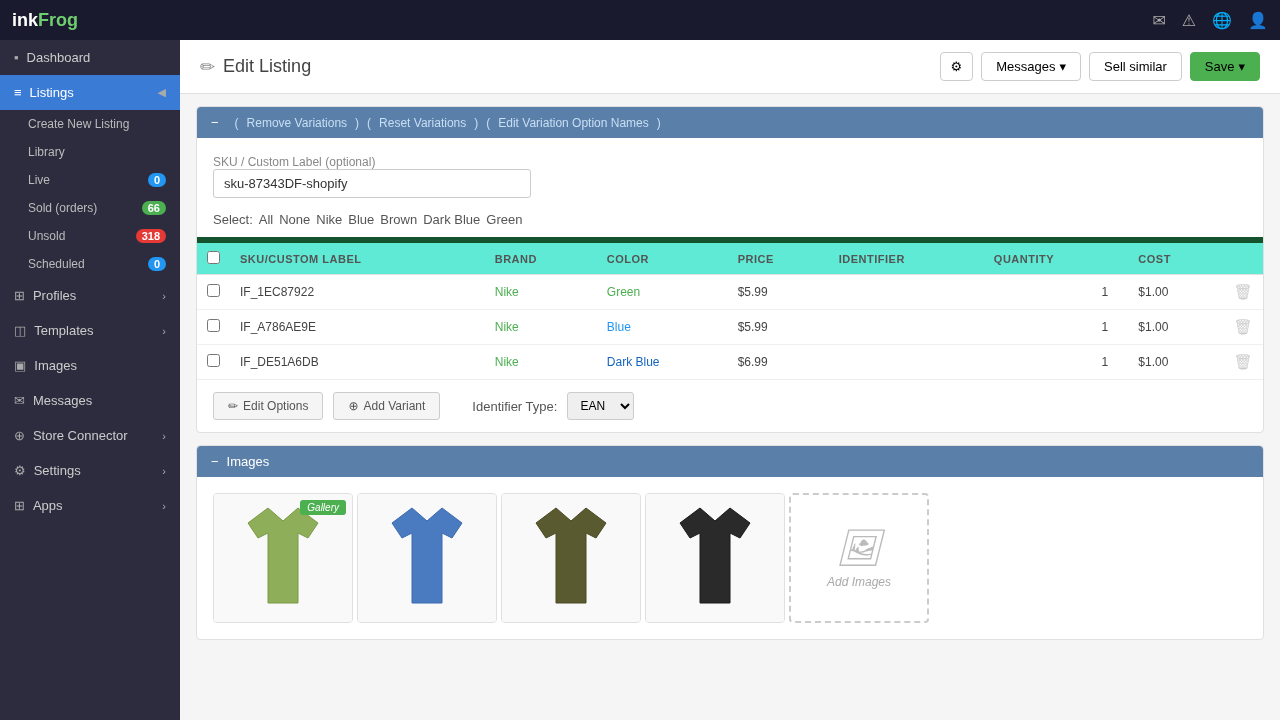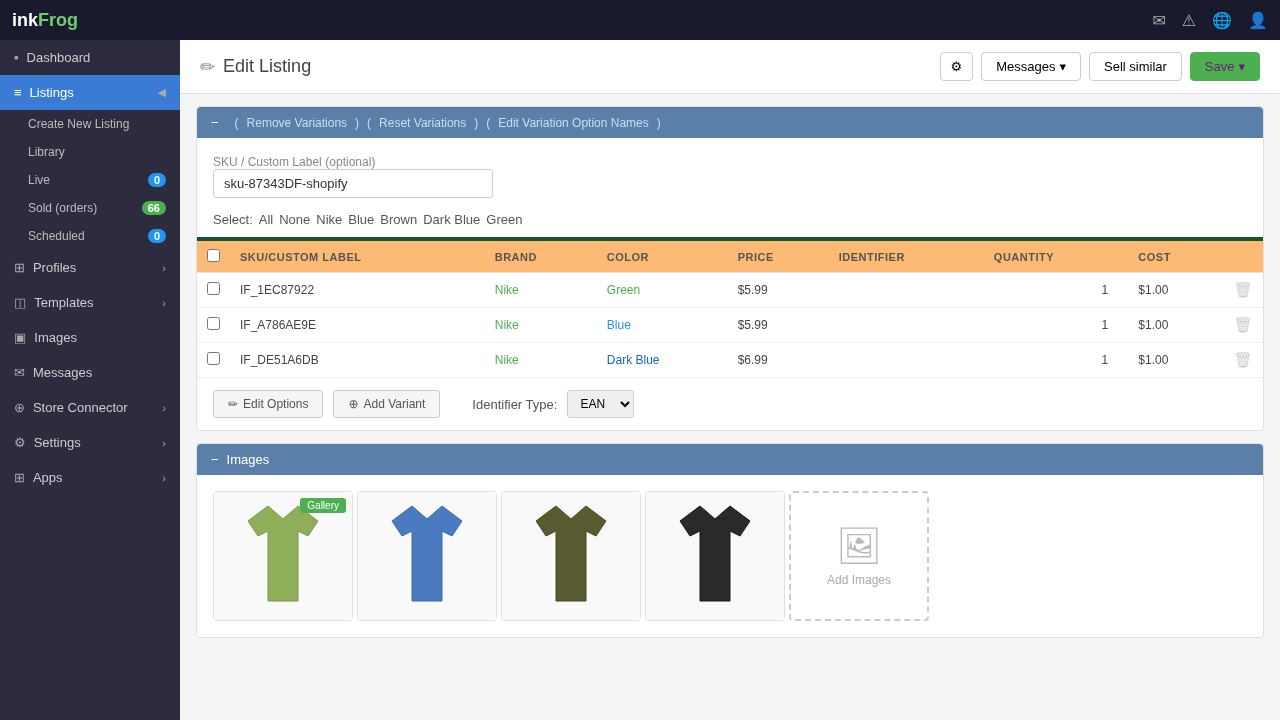--- a/index.html
+++ b/index.html
@@ -30,66 +30,66 @@
     .sidebar-sub { padding-left: 28px; font-size: 12px; color: #bbb; cursor: pointer; padding-top: 7px; padding-bottom: 7px; }
 
     
     .main { flex: 1; overflow-y: auto; background: #f5f5f5; }
 
     
     .page-header { background: white; padding: 12px 20px; display: flex; align-items: center; justify-content: space-between; border-bottom: 1px solid #e0e0e0; }
     .page-title { display: flex; align-items: center; gap: 8px; font-size: 18px; font-weight: 500; color: #444; }
     .header-actions { display: flex; align-items: center; gap: 8px; }
     .btn { padding: 6px 14px; border-radius: 4px; border: 1px solid #ccc; background: white; cursor: pointer; font-size: 13px; display: flex; align-items: center; gap: 4px; }
-    .btn-primary { background: #4caf50; color: #701a75; border-color: #4caf50; }
+    .btn-primary { background: #4caf50; color: #000000; border-color: #4caf50; }
     .btn-gear { padding: 6px 10px; }
 
     
     .content-section { background: white; margin: 12px 16px; border-radius: 4px; border: 1px solid #e0e0e0; }
     .section-header { background: #5a7fa8; color: white; padding: 8px 14px; display: flex; align-items: center; gap: 8px; font-size: 13px; font-weight: 500; border-radius: 4px 4px 0 0; }
     .section-header-links { color: #c8dff5; font-size: 12px; display: flex; gap: 8px; margin-left: 8px; }
     .section-header-links a { color: #c8dff5; cursor: pointer; text-decoration: none; }
 
     
     .sku-area { padding: 16px 16px 8px; }
     .sku-label { font-size: 13px; font-weight: 600; color: #555; }
     .sku-label span { color: #888; font-weight: normal; font-size: 12px; }
-    .sku-input { border: 1px solid #ccc; border-radius: 3px; padding: 6px 10px; width: 280px; font-size: 13px; color: #333; }
+    .sku-input { border: 1px solid #ccc; border-radius: 3px; padding: 6px 10px; width: 318px; font-size: 13px; color: #333; }
 
     
     .select-row { padding: 6px 16px 10px; display: flex; align-items: center; gap: 6px; font-size: 13px; }
     .select-row span { color: #555; }
     .select-link { color: #555; cursor: pointer; }
     .color-link { cursor: pointer; }
     .color-nike { color: #4caf50; }
     .color-blue { color: #2196f3; }
     .color-brown { color: #795548; }
     .color-darkblue { color: #1565c0; }
     .color-green { color: #4caf50; }
 
     
     .variants-table { width: 100%; border-collapse: collapse; font-size: 12px; }
-    .variants-table th { background: #fdba74; border-top: 4px solid #14532d; border-bottom: 1px solid #e0e0e0; padding: 8px 10px; text-align: left; color: #555; font-weight: 600; font-size: 11px; text-transform: uppercase; letter-spacing: 0.5px; }
+    .variants-table th { background: #5eead4; border-top: 6px solid #14532d; border-bottom: 1px solid #e0e0e0; padding: 8px 10px; text-align: left; color: #555; font-weight: 600; font-size: 11px; text-transform: uppercase; letter-spacing: 0.5px; }
     .variants-table td { padding: 8px 10px; border-bottom: 1px solid #f0f0f0; color: #444; }
     .variants-table tr:last-child td { border-bottom: none; }
     .variants-table .cb-col { width: 30px; text-align: center; }
     .variants-table .action-col { width: 40px; text-align: center; }
     .delete-icon { color: #ccc; cursor: pointer; font-size: 15px; }
 
     
     .table-footer { padding: 12px 16px; display: flex; align-items: center; gap: 10px; border-top: 1px solid #eee; }
     .btn-edit { background: #f5f5f5; border: 1px solid #ccc; color: #555; padding: 6px 14px; border-radius: 3px; cursor: pointer; display: flex; align-items: center; gap: 5px; font-size: 12px; }
     .btn-add { background: #f5f5f5; border: 1px solid #ccc; color: #555; padding: 6px 14px; border-radius: 3px; cursor: pointer; display: flex; align-items: center; gap: 5px; font-size: 12px; }
     .identifier-label { color: #555; font-size: 13px; margin-left: 22px; }
     .identifier-select { border: 1px solid #ccc; border-radius: 3px; padding: 5px 8px; font-size: 12px; }
 
     
     .images-section { background: white; margin: 0 16px 12px; border-radius: 4px; border: 1px solid #e0e0e0; }
     .images-header { background: #5a7fa8; color: white; padding: 8px 14px; display: flex; align-items: center; gap: 8px; font-size: 13px; font-weight: 500; border-radius: 4px 4px 0 0; }
-    .images-grid { display: flex; gap: 4px; padding: 16px; flex-wrap: wrap; }
+    .images-grid { display: flex; gap: 4px; padding: 16px; flex-wrap: wrap; font-style: italic; }
     .image-thumb { width: 140px; height: 130px; border: 1px solid #e0e0e0; border-radius: 4px; overflow: hidden; position: relative; cursor: pointer; }
     .image-thumb-inner { width: 100%; height: 100%; display: flex; align-items: center; justify-content: center; background: #f9f9f9; }
     .gallery-badge { position: absolute; top: 6px; right: 6px; background: #4caf50; color: white; font-size: 10px; padding: 2px 7px; border-radius: 3px; }
     .add-image-box { width: 140px; height: 130px; border: 2px dashed #ccc; border-radius: 4px; display: flex; flex-direction: column; align-items: center; justify-content: center; color: #aaa; cursor: pointer; gap: 6px; }
     .add-image-icon { font-size: 36px; color: #bbb; }
     .add-image-text { font-size: 12px; color: #aaa; }
   </style>
 </head>
 <body>
 
@@ -129,20 +129,24 @@
     <div class="sidebar-sub">
       <span>Library</span>
     </div>
     <div class="sidebar-sub" style="display:flex;align-items:center;justify-content:space-between;padding-right:14px;">
       <span>Live</span>
       <span class="badge blue">0</span>
     </div>
     <div class="sidebar-sub" style="display:flex;align-items:center;justify-content:space-between;padding-right:14px;">
       <span>Sold (orders)</span>
       <span class="badge green">66</span>
+    </div>
+    <div class="sidebar-sub" style="display:flex;align-items:center;justify-content:space-between;padding-right:14px;">
+      <span>Unsold</span>
+      <span class="badge">318</span>
     </div>
     <div class="sidebar-sub" style="display:flex;align-items:center;justify-content:space-between;padding-right:14px;">
       <span>Scheduled</span>
       <span class="badge blue">0</span>
     </div>
 
     <div class="sidebar-item">
       <div class="sidebar-item-left">
         <span class="sidebar-icon">⊞</span>
         <span>Profiles</span>

